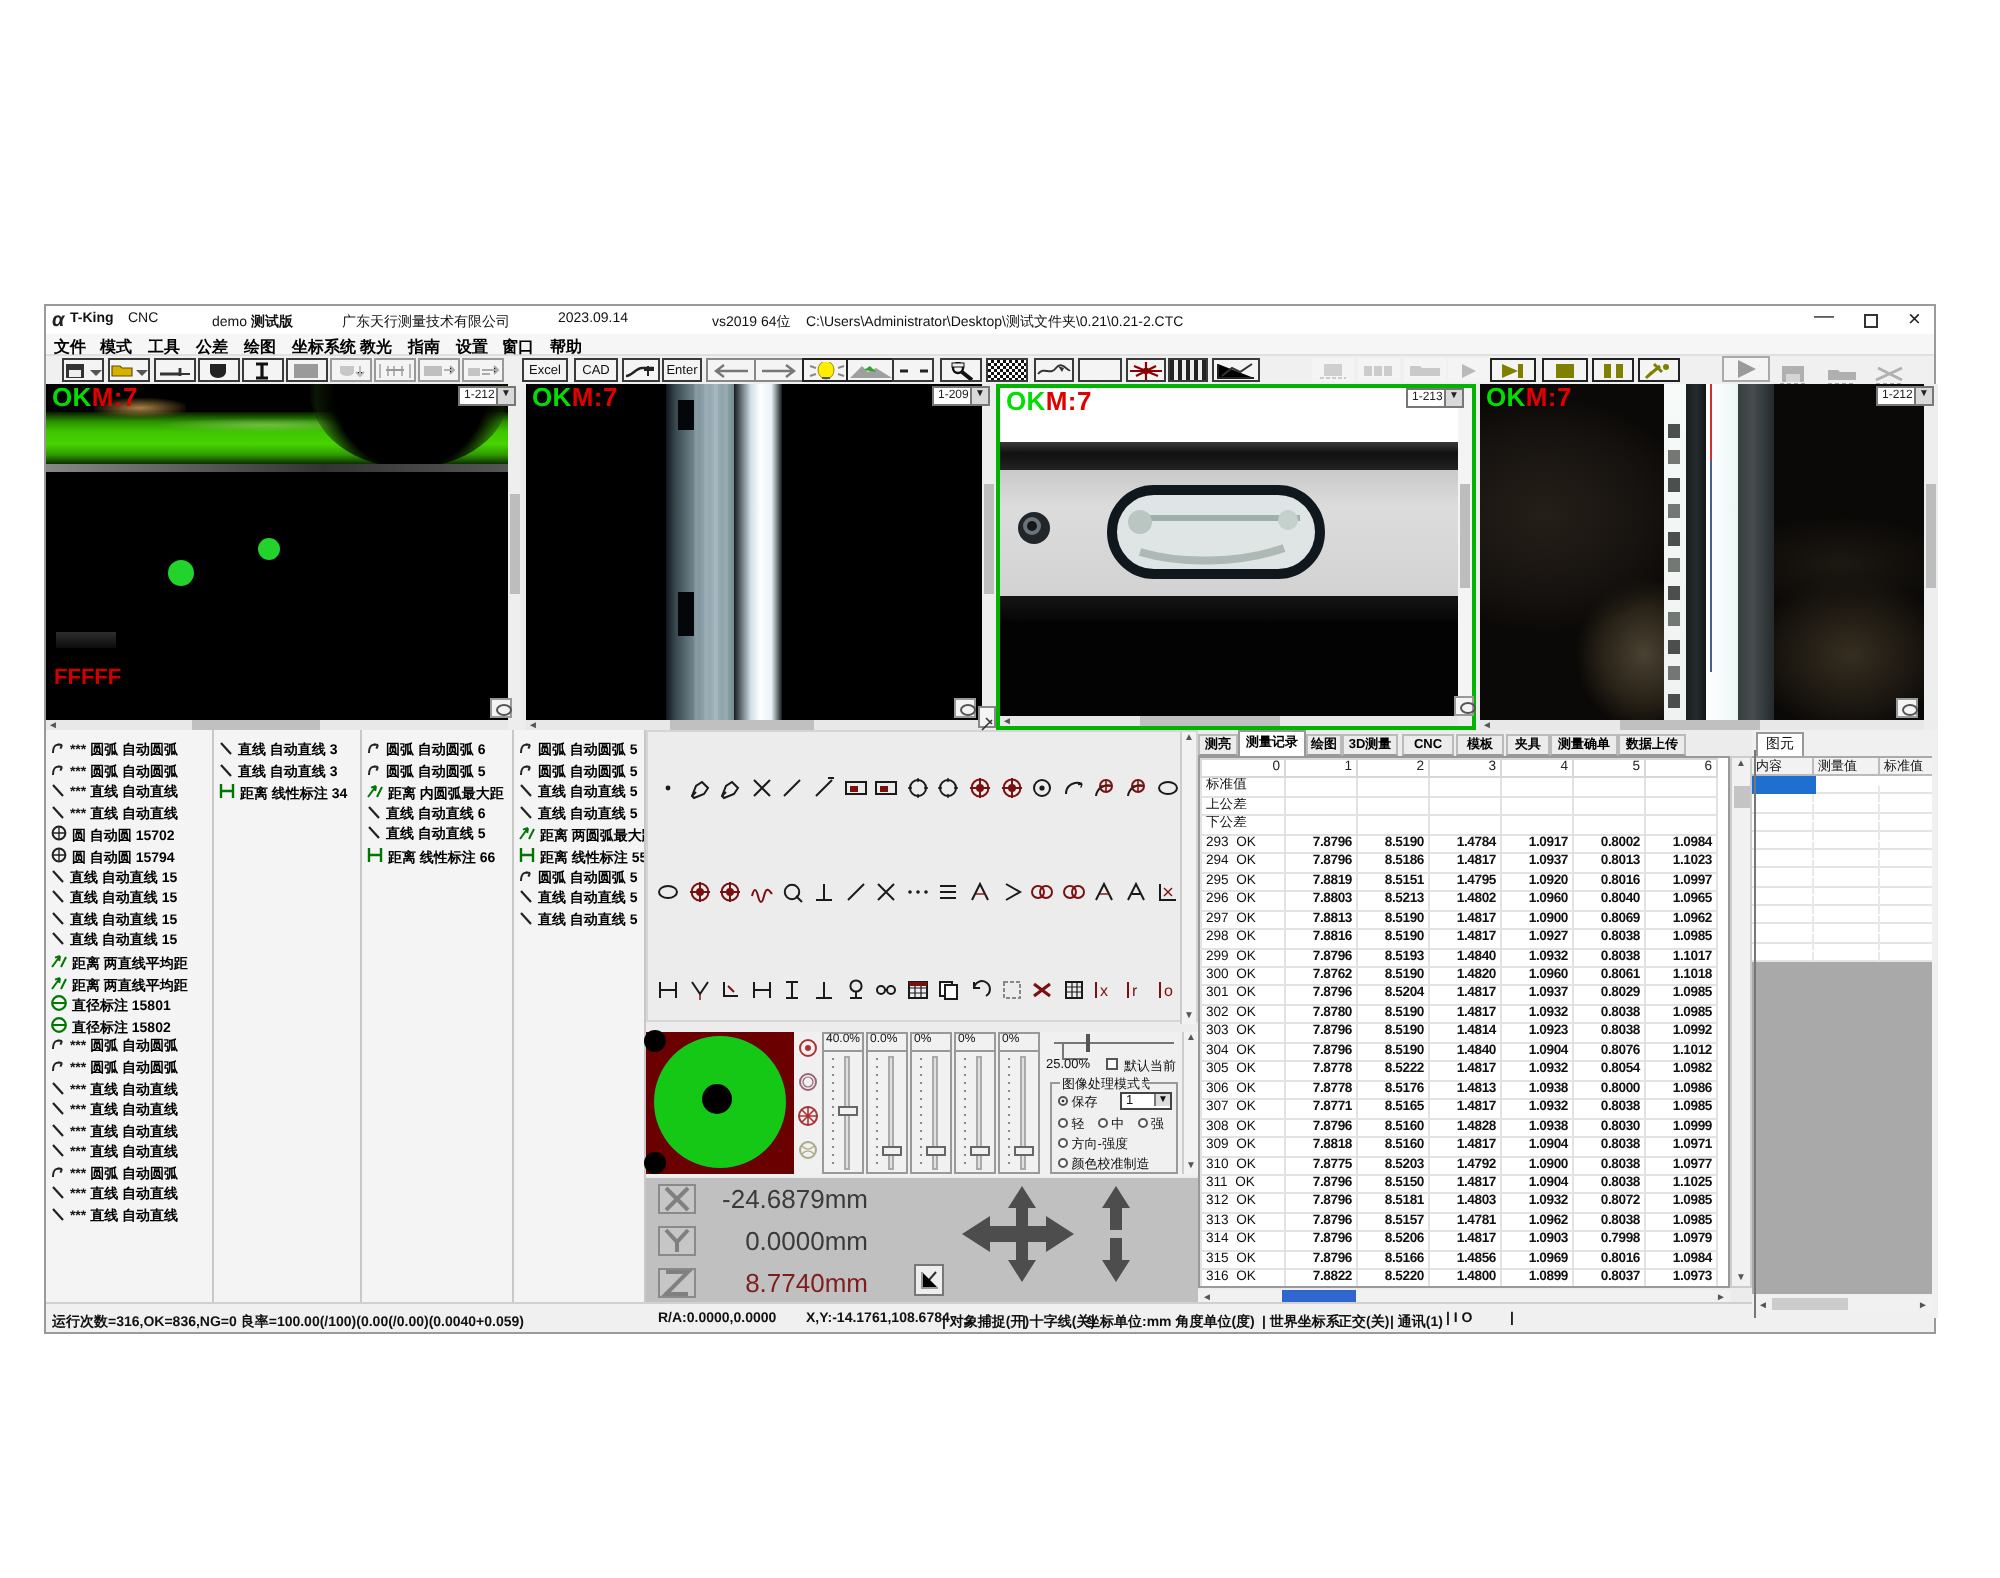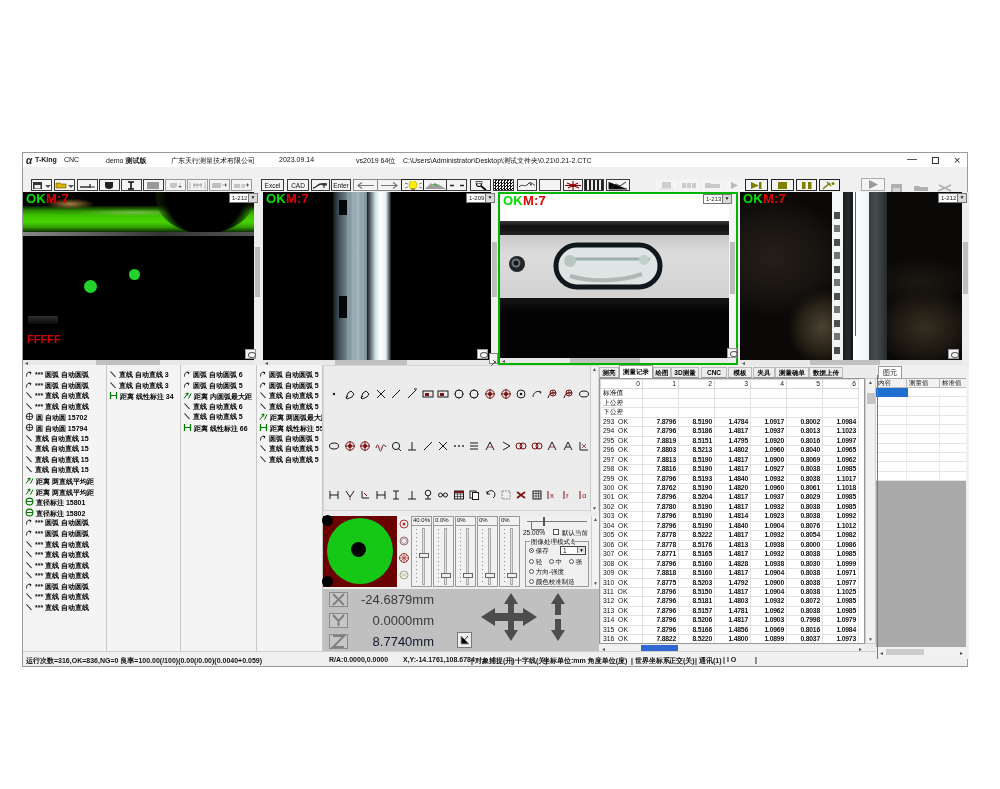--- a/index.html
+++ b/index.html
@@ -55,20 +55,33 @@
     <span style="left:148px">广东天行测量技术有限公司</span>
     <span style="left:256px">2023.09.14</span>
     <span style="left:333px">vs2019 64位</span>
     <span style="left:380px">C:\Users\Administrator\Desktop\测试文件夹\0.21\0.21-2.CTC</span>
     <span style="left:884px;top:0px;font-size:10px;color:#222">—</span>
     <span style="left:909px;top:4px">
         <i style="display:block;width:7px;height:7px;border:1.2px solid #333"></i>
       </span>
     <span style="left:931px;top:1px;font-size:11px;color:#222">×</span>
   </div>
+  <div id="menu">
+    <span style="left:4px">文件</span>
+    <span style="left:27px">模式</span>
+    <span style="left:51px">工具</span>
+    <span style="left:75px">公差</span>
+    <span style="left:99px">绘图</span>
+    <span style="left:123px">坐标系统</span>
+    <span style="left:157px">教光</span>
+    <span style="left:181px">指南</span>
+    <span style="left:205px">设置</span>
+    <span style="left:228px">窗口</span>
+    <span style="left:252px">帮助</span>
+  </div>
   <div id="tbar">
     <div class="tb" style="left:8px;width:21px">
         <svg width="19" height="9">
           <rect x="1" y="1" width="9" height="7" fill="#333"></rect>
           <rect x="2.5" y="4" width="6" height="3.5" fill="#eee"></rect>
           <path d="M13 4l3 3 3-3" fill="#555"></path>
         </svg>
       </div>
     <div class="tb" style="left:31px;width:21px">
         <svg width="19" height="9">
@@ -779,21 +792,21 @@
   <div class="abs" style="left:6px;top:24px"><svg width="19" height="15">
             <rect x="0.5" y="0.5" width="18" height="14" fill="#c6c6c6" stroke="#8a8a8a"></rect>
             <path d="M4 2l5.5 6L15 2M9.5 8v5" stroke="#808080" stroke-width="2" fill="none"></path>
           </svg></div>
   <div class="abs" style="left:6px;top:45px"><svg width="19" height="15">
             <rect x="0.5" y="0.5" width="18" height="14" fill="#c6c6c6" stroke="#8a8a8a"></rect>
             <path d="M4 2h11L4 13h11" stroke="#808080" stroke-width="2" fill="none"></path>
           </svg></div>
   <div class="abs" style="left:34px;top:3px;width:77px;text-align:right;font-size:13px;color:#3a3a3a">-24.6879mm</div>
   <div class="abs" style="left:34px;top:24px;width:77px;text-align:right;font-size:13px;color:#3a3a3a">0.0000mm</div>
-  <div class="abs" style="left:34px;top:45px;width:77px;text-align:right;font-size:13px;color:#0f172a">8.7740mm</div>
+  <div class="abs" style="left:34px;top:45px;width:77px;text-align:right;font-size:13px;color:#7f1d1d">8.7740mm</div>
   <svg class="abs" style="left:152px;top:2px" width="126" height="56">
     <polygon points="6,26 20,17 20,22 48,22 48,17 62,26 48,35 48,30 20,30 20,35" fill="#4d4d4d"></polygon>
     <polygon points="29,13 36,2 43,13 39,13 39,22 33,22 33,13" fill="#4d4d4d"></polygon>
     <polygon points="29,39 36,50 43,39 39,39 39,30 33,30 33,39" fill="#4d4d4d"></polygon>
     <polygon points="76,13 83,2 90,13 86,13 86,24 80,24 80,13" fill="#4d4d4d"></polygon>
     <polygon points="76,39 83,50 90,39 86,39 86,28 80,28 80,39" fill="#4d4d4d"></polygon>
   </svg>
   <div class="abs" style="left:134px;top:43px;width:15px;height:16px;background:#eee;border:1px solid #777"><svg width="13" height="14">
             <path d="M3 11L10 3" stroke="#333"></path>
             <path d="M3 3v8h8" stroke="#999"></path>

